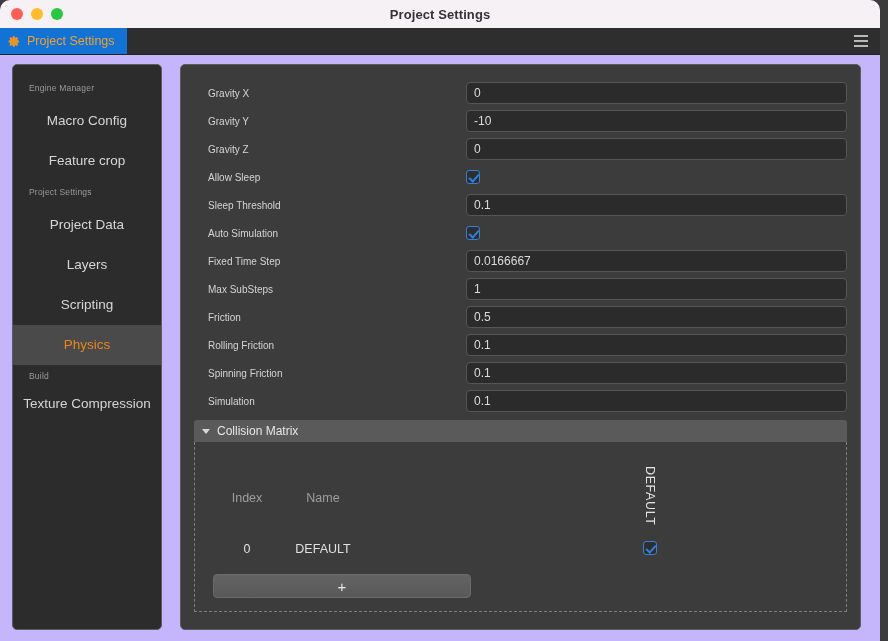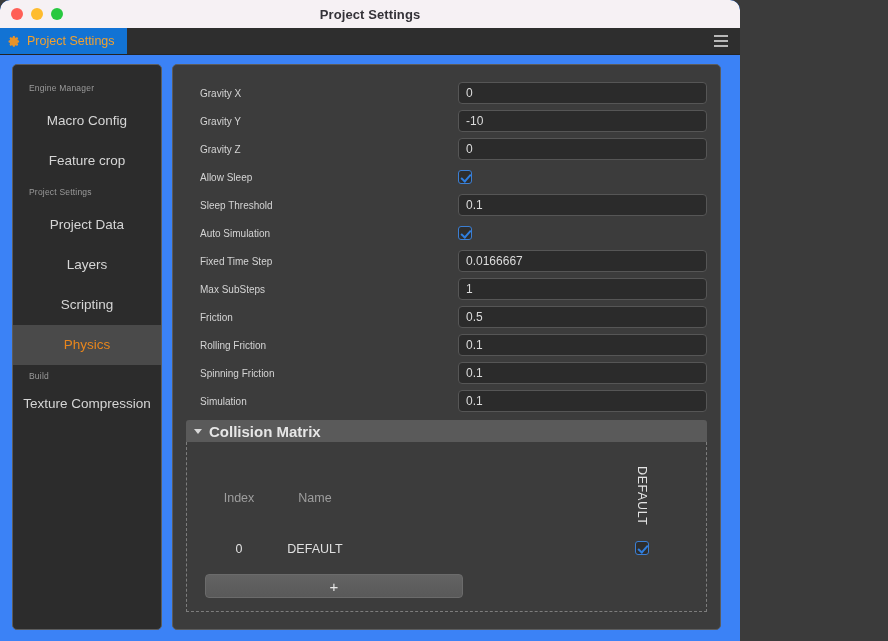--- a/index.html
+++ b/index.html
@@ -8,23 +8,23 @@
   html, body {
     width: 888px;
     height: 641px;
     overflow: hidden;
     font-family: "Liberation Sans", sans-serif;
     background: #3b3b3b;
   }
 
   .window {
     position: relative;
-    width: 740px;
+    width: 880px;
     height: 641px;
-    background: #3b82f6;
+    background: #c4b5fd;
     border-radius: 10px 10px 0 0;
     overflow: hidden;
   }
 
   
   .titlebar {
     position: relative;
     height: 28px;
     background: #f6f1f4;
     border-radius: 10px 10px 0 0;
@@ -97,21 +97,21 @@
     display: block;
     height: 2px;
     width: 14px;
     margin: 0 auto;
     background: #b8b8b8;
   }
 
   
   .body {
     display: flex;
-    gap: 0;
+    gap: 8px;
     padding: 9px 19px 10px 12px;
     height: calc(641px - 28px - 27px);
   }
 
   
   .sidebar {
     width: 150px;
     flex: 0 0 150px;
     background: #2c2c2c;
     border: 1px solid #5c5c5c;
@@ -216,23 +216,22 @@
     cursor: default;
   }
   .tri {
     width: 0; height: 0;
     border-left: 4.5px solid transparent;
     border-right: 4.5px solid transparent;
     border-top: 5.5px solid #d8d8d8;
     display: block;
   }
   .cm-title {
-    font-size: 15px;
+    font-size: 12px;
     color: #e6e6e6;
-    font-weight: bold;
   }
   .cm-body {
     border: 1px dashed #7d7d7d;
     border-top: none;
     height: 170px;
     position: relative;
     padding: 0;
   }
   .cm-grid {
     position: relative;

